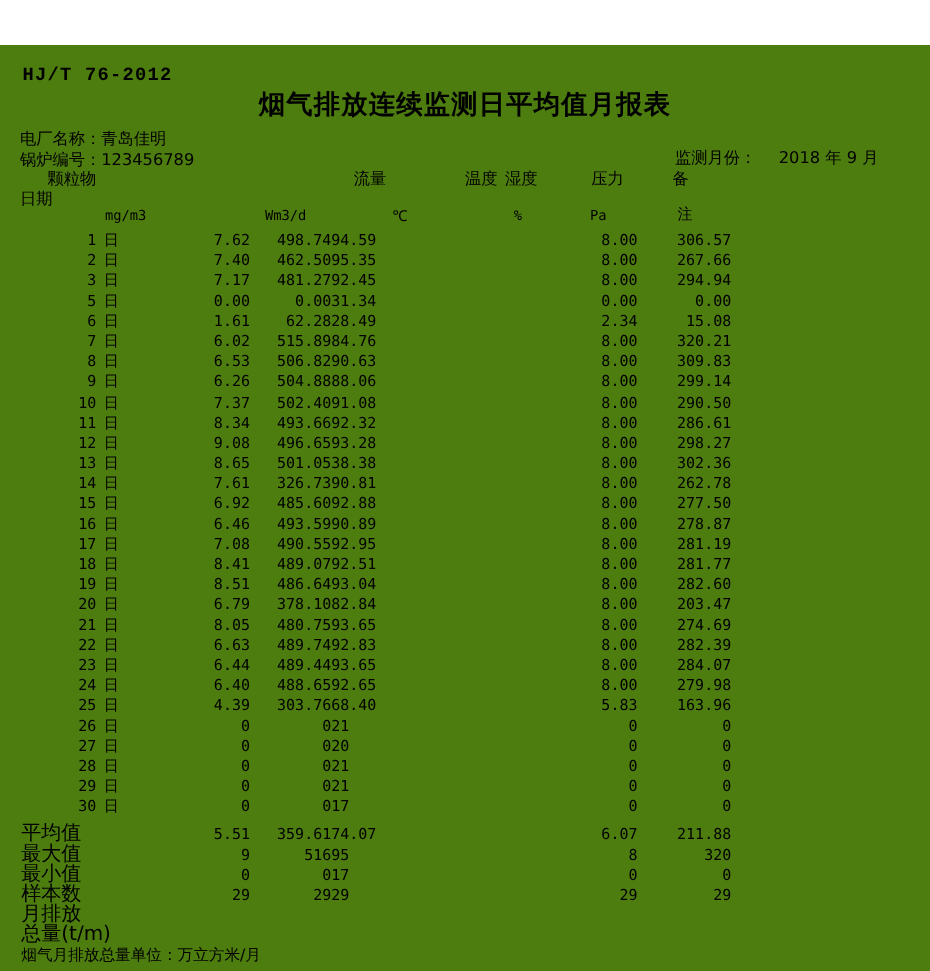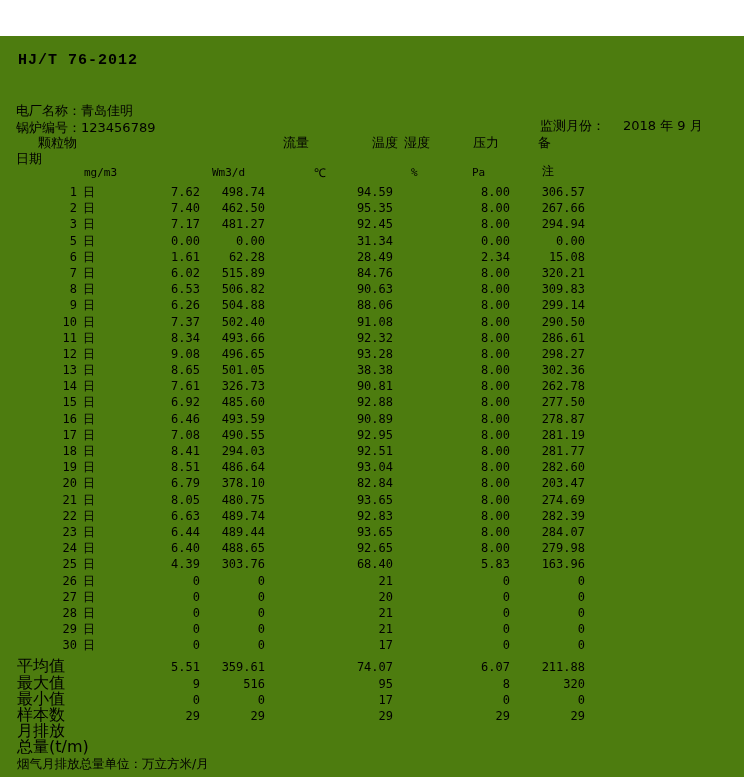--- a/index.html
+++ b/index.html
@@ -28,21 +28,21 @@
   .u-hum{left:411px;}
   .u-press{left:472px;}
   .col-zhu{left:542px;top:127px;font-size:12px;}
   .tablebody{position:absolute;left:0;top:148px;width:744px;
              font-family:"DejaVu Sans Mono",monospace;font-size:12px;line-height:16.2px;}
   .trow{display:flex;height:16.2px;align-items:baseline;}
   .cnum{width:77px;text-align:right;}
   .csuf{width:20px;padding-left:6px;box-sizing:border-box;}
   .c0{width:103px;text-align:right;}
   .c1{width:65px;text-align:right;}
-  .c2{width:128px;text-align:right;}
+  .c2{width:128px;}
   .c3{width:69px;text-align:right;padding-left:48px;}
   .c4{width:75px;text-align:right;}
   .slab{width:97px;padding-left:17px;box-sizing:border-box;text-align:left;
         font-family:"DejaVu Sans",sans-serif;font-size:16px;}
   .summary-gap{margin-top:5px;}
   .footnote{padding-left:17px;font-family:"DejaVu Sans",sans-serif;font-size:12.5px;height:16.2px;}
   .footer{position:absolute;top:753px;left:0;width:744px;font-size:13px;}
   .f-unit{left:13px;}
   .f-head{left:287px;}
   .f-reporter{left:435px;}
@@ -50,20 +50,21 @@
   .f-year{left:652px;}
   .f-month{left:690px;}
   .f-day{left:723px;}
 </style>
 </head>
 <body>
 
 <div class="page">
 
   <div class="abs std">HJ/T 76-2012</div>
+  <div class="abs title">烟气排放连续监测日平均值月报表</div>
 
   <div class="abs hl plant"><span>电厂名称：</span><span>青岛佳明</span></div>
 
   <div class="abs hl boiler"><span>锅炉编号：</span><span>123456789</span></div>
 
   <div class="abs hl month"><span>监测月份：</span><span class="val">2018 年 9 月</span></div>
 
   <div class="abs hl col-part">颗粒物</div>
   <div class="abs hl col-flow">流量</div>
   <div class="abs hl col-temp">温度</div>
@@ -222,21 +223,21 @@
           <span class="c0">7.08</span>
           <span class="c1">490.55</span>
           <span class="c2">92.95</span>
           <span class="c3">8.00</span>
           <span class="c4">281.19</span>
         </div>
         <div class="trow">
           <span class="cnum">18</span>
           <span class="csuf">日</span>
           <span class="c0">8.41</span>
-          <span class="c1">294.03</span>
+          <span class="c1">489.07</span>
           <span class="c2">92.51</span>
           <span class="c3">8.00</span>
           <span class="c4">281.77</span>
         </div>
         <div class="trow">
           <span class="cnum">19</span>
           <span class="csuf">日</span>
           <span class="c0">8.51</span>
           <span class="c1">486.64</span>
           <span class="c2">93.04</span>

